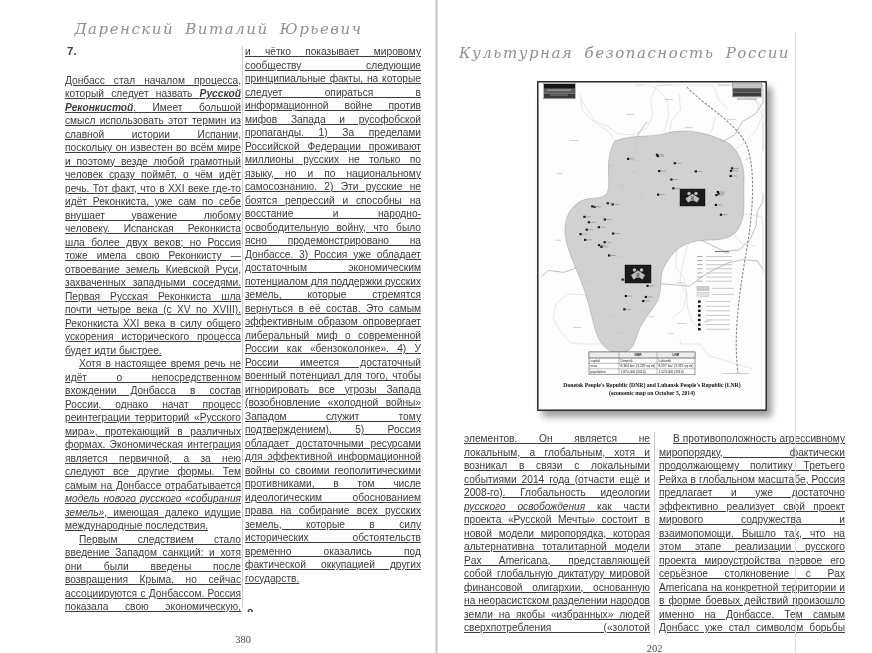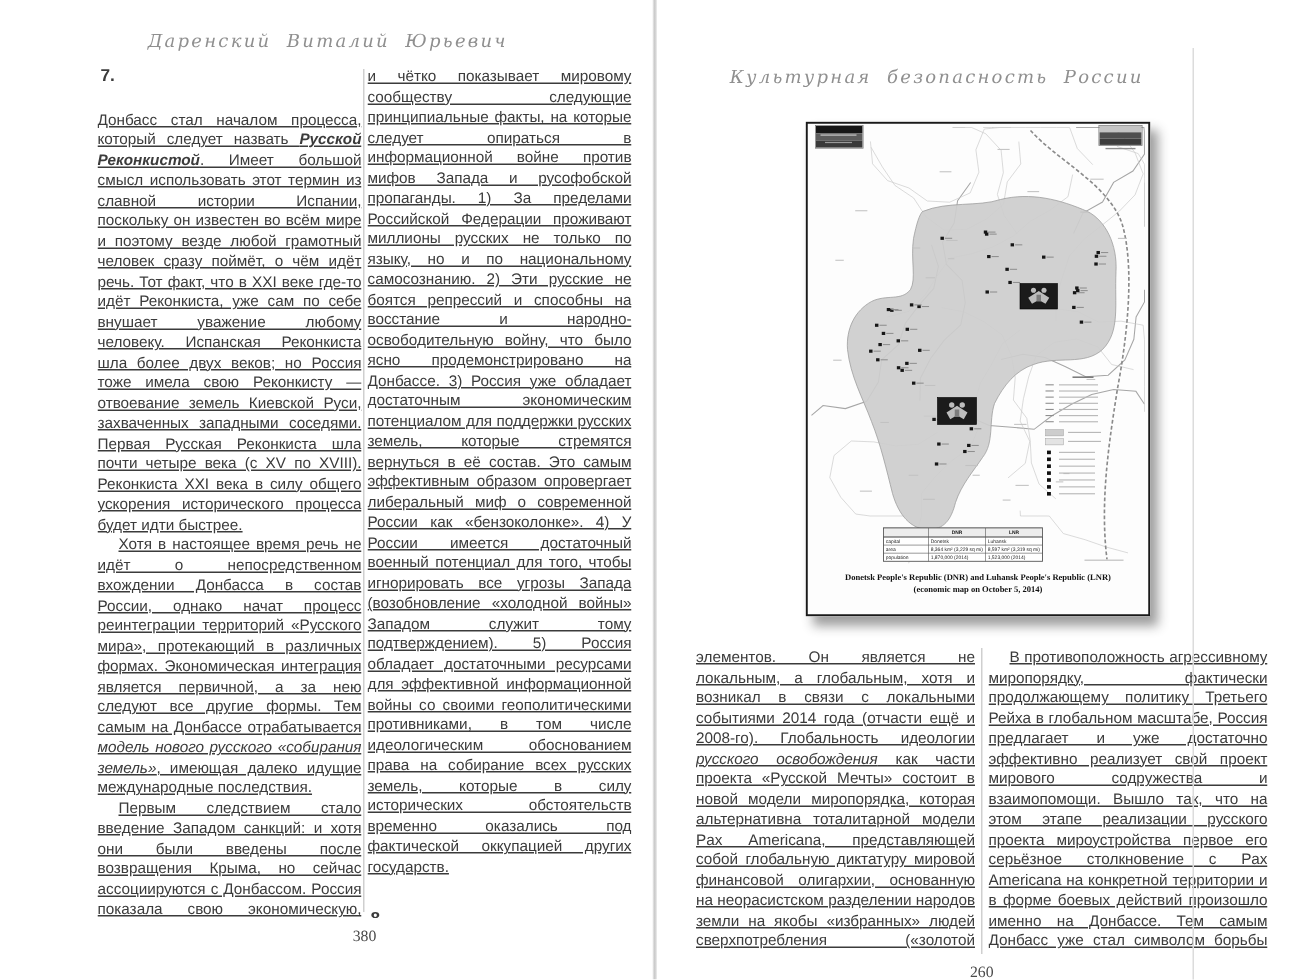--- a/index.html
+++ b/index.html
@@ -9,38 +9,38 @@
   }
   .page{position:absolute;top:0;height:653px;background:#ffffff;}
   .page.left{left:0;width:437px;}
   .page.right{left:441px;width:367px;margin-top:24px;}
   .seam{position:absolute;left:435px;top:0;bottom:0;width:3px;
     background:linear-gradient(to right,#efefef,#c7c7c7 50%,#efefef);}
   .edge-right{position:absolute;right:12px;top:8px;bottom:10px;width:1px;background:#dcdcdc;}
   .running-head{
     position:absolute;top:20px;left:0;right:0;text-align:center;
     font-family:"DejaVu Serif",serif;font-style:italic;
-    font-size:12px;color:#8f8f8f;letter-spacing:1.5px;word-spacing:5px;
+    font-size:15px;color:#8f8f8f;letter-spacing:1.5px;word-spacing:5px;
   }
   .col{position:absolute;overflow:hidden;
     font-size:10.2px;line-height:13.5px;color:#3b3b3b;text-align:justify;}
   .col p{margin:0;text-decoration:underline;}
   .col p.ind{text-indent:14px;}
   .col .sec{font-weight:bold;font-size:11.5px;margin:0 0 15px 2px;text-align:left;}
   .col .sec.later{margin-top:22px;}
   .col i{font-style:italic;}
   .col b.bi{font-weight:bold;font-style:italic;}
   .coldiv{position:absolute;width:1px;background:#cfcfcf;}
   .pagenum{position:absolute;top:619px;text-align:center;
     font-family:"Liberation Serif",serif;font-size:10.5px;color:#4a4a4a;}
   
   .lp-c1{left:65px;top:45px;width:176px;height:567px;}
   .lp-c2{left:245px;top:45px;width:176px;height:567px;}
   .lp-div{left:242px;top:46px;height:562px;}
-  .lp-num{left:65px;width:356px;}
+  .lp-num{left:65px;width:356px;margin-top:15px;}
   
   .rp-c1{left:23px;top:408px;width:186px;height:204px;}
   .rp-c2{left:218px;top:408px;width:186px;height:204px;}
   .rp-div{left:213px;top:408px;height:204px;}
   .rp-num{left:23px;width:381px;}
   
   .map-wrap{position:absolute;left:96px;top:57px;width:230px;height:330px;
     background:#fdfdfd;box-shadow:5px 6px 7px rgba(40,40,40,0.45);border-radius:1px;}
   .map-wrap svg{display:block;}
 </style>
@@ -300,15 +300,15 @@
     </svg>
   </div>
 
   <div class="col rp-c1">
       <p><span>элементов. Он является не локальным, а глобальным, хотя и возникал в связи с локальными событиями 2014 года (отчасти ещё и 2008-го). Глобальность идеологии </span><i>русского освобождения</i><span> как части проекта «Русской Мечты» состоит в новой модели миропорядка, которая альтернативна тоталитарной модели Pax Americana, представляющей собой глобальную диктатуру мировой финансовой олигархии, основанную на неорасистском разделении народов земли на якобы «избранных» людей сверхпотребления («золотой миллиард») и всех остальных, якобы выброшенных из Истории.</span></p>
     </div>
   <div class="coldiv rp-div"></div>
   <div class="col rp-c2">
       <p class="ind"><span>В противоположность агрессивному миропорядку, фактически продолжающему политику Третьего Рейха в глобальном масштабе, Россия предлагает и уже достаточно эффективно реализует свой проект мирового содружества и взаимопомощи. Вышло так, что на этом этапе реализации русского проекта мироустройства первое его серьёзное столкновение с Pax Americana на конкретной территории и в форме боевых действий произошло именно на Донбассе. Тем самым Донбасс уже стал символом борьбы двух мировых проектов. Из чего следует, что этот символ должен получить мощное смысло-</span></p>
     </div>
-  <div class="pagenum rp-num">260</div>
+  <div class="pagenum rp-num">202</div>
   <div class="edge-right"></div>
 </div>
 
 </body></html>

